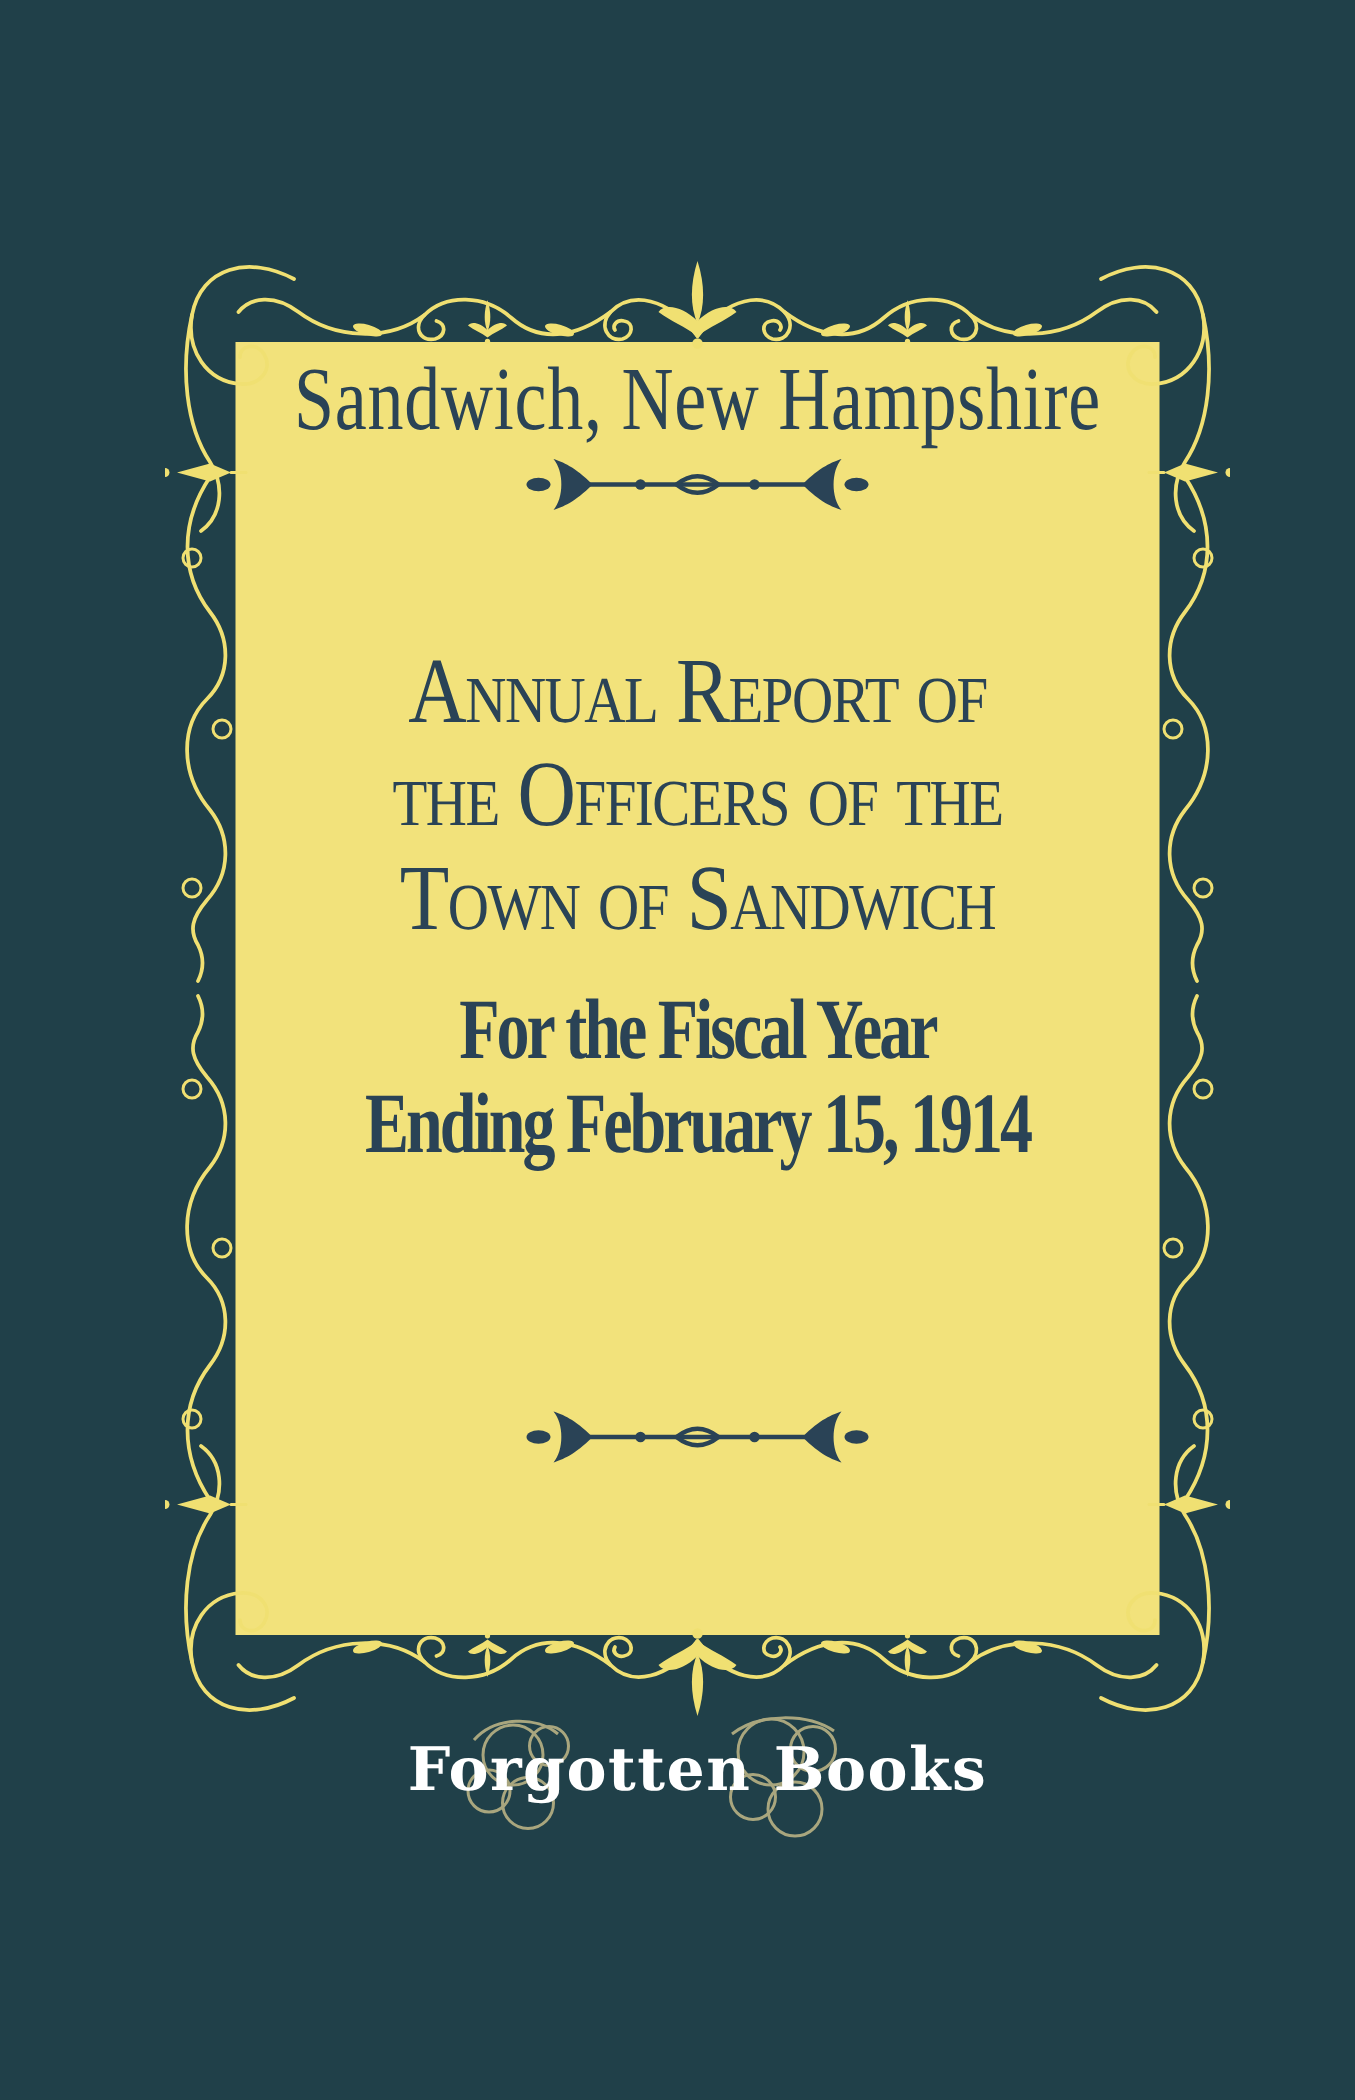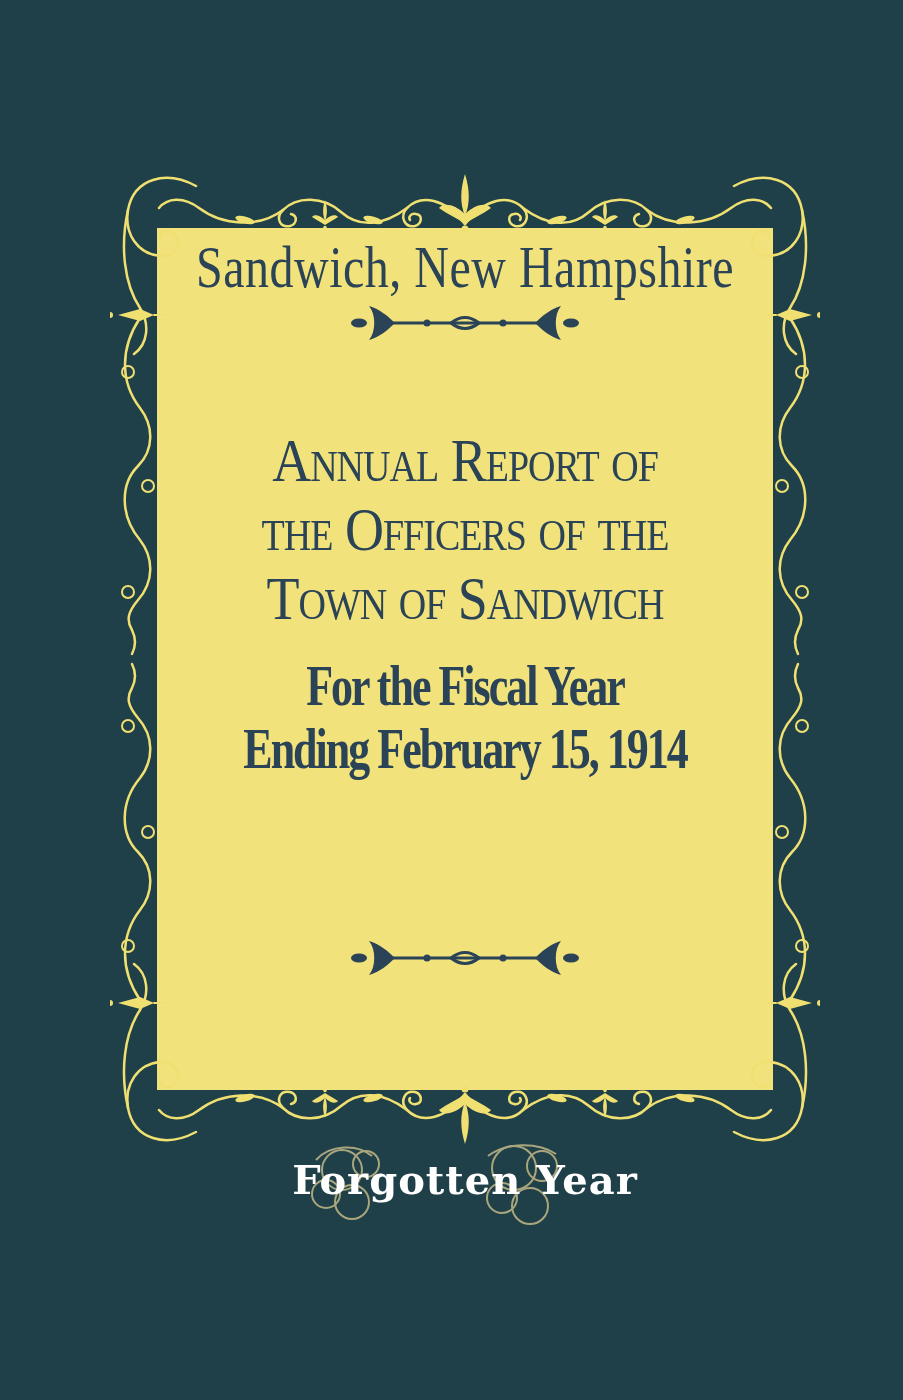--- a/index.html
+++ b/index.html
@@ -158,15 +158,15 @@
   <svg class="logo-flourish f-right" width="120" height="100" viewBox="0 0 120 100" aria-hidden="true">
     <g stroke="var(--logo-flourish)" stroke-width="2" fill="none">
       <circle cx="52" cy="28" r="22"></circle>
       <circle cx="80" cy="26" r="15"></circle>
       <circle cx="40" cy="58" r="15"></circle>
       <circle cx="68" cy="66" r="18"></circle>
       <path d="M26,16 C44,2 76,2 94,14"></path>
     </g>
   </svg>
 
-  <div class="logo">Forgotten Year</div>
+  <div class="logo">Forgotten Books</div>
 
 </div>
 
 </body></html>

